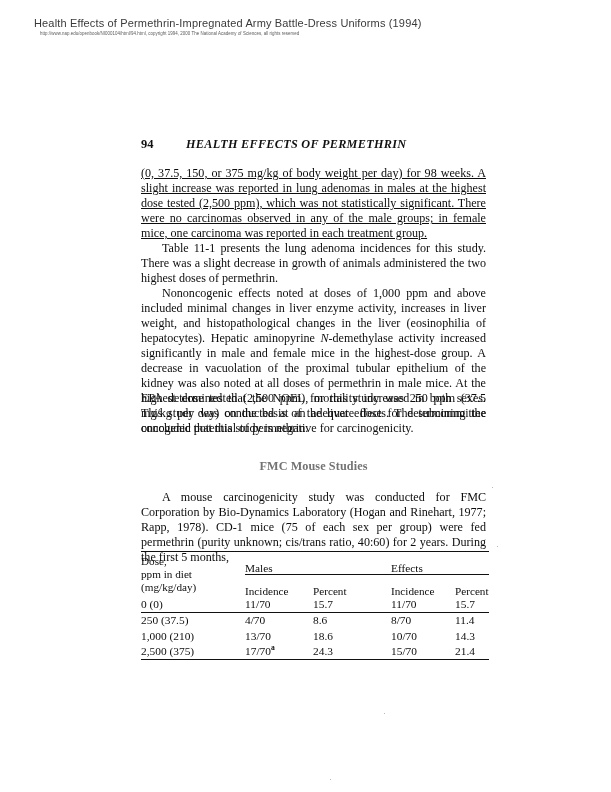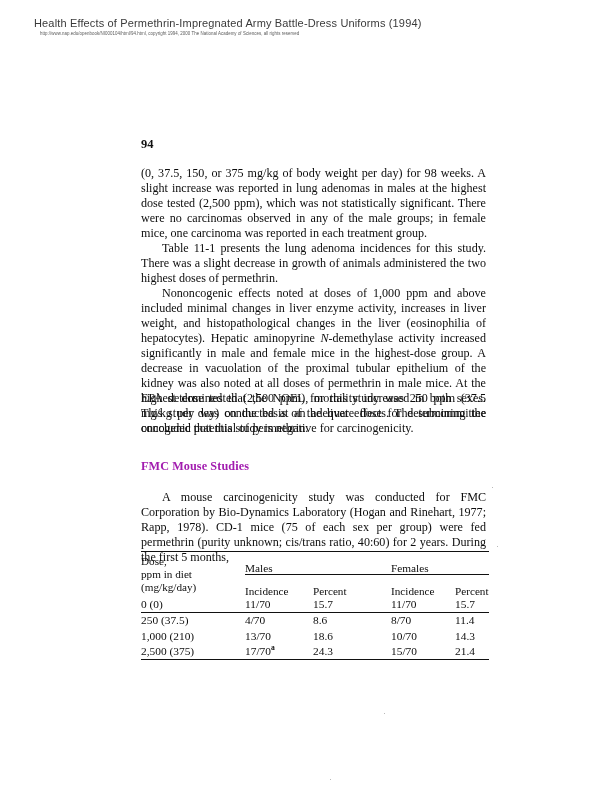--- a/index.html
+++ b/index.html
@@ -82,30 +82,31 @@
     margin: 0;
     font-size: 12.1px;
     line-height: 15.05px;
     text-align: justify;
     text-justify: inter-word;
     color: #0d0d0d;
     hyphens: manual;
   }
   p.indent { text-indent: 21px; }
 
-  .para-1 { top: 166px; }
+  .para-1 { top: 166px; text-decoration: underline; }
   .para-2 { top: 241px; }
   .para-3 { top: 286px; }
   .para-4 { top: 391px; }
 
   .section-head {
     top: 459px;
+    text-align: center;
     font-size: 12.2px;
     font-weight: bold;
-    color: #a21caf;
+    color: #737373;
     letter-spacing: 0.1px;
   }
   .para-5 { top: 490px; }
 
   i.sc { font-style: italic; }
 
   
   .table-wrap {
     top: 551px;
     width: 348px;
@@ -196,20 +197,21 @@
 
 <div class="scan-header">
   <div class="scan-title">Health Effects of Permethrin-Impregnated Army Battle-Dress Uniforms  (1994)</div>
   <div class="scan-url">http://www.nap.edu/openbook/NI000104/html/94.html, copyright 1994, 2000 The National Academy of Sciences, all rights reserved</div>
 </div>
 
 <div class="page">
 
   <div class="col folio-line">
     <span class="folio-num">94</span>
+    <span class="running-head">HEALTH EFFECTS OF PERMETHRIN</span>
   </div>
 
   <p class="col body para-1">(0, 37.5, 150, or 375 mg/kg of body weight per day) for 98 weeks.  A slight increase was reported in lung adenomas in males at the highest dose tested (2,500 ppm), which was not statistically significant.  There were no carcinomas observed in any of the male groups; in female mice, one carcinoma was reported in each treatment group.</p>
 
   <p class="col body indent para-2">Table 11-1 presents the lung adenoma incidences for this study.  There was a slight decrease in growth of animals administered the two highest doses of permethrin.</p>
 
   <p class="col body indent para-3"><span>Nononcogenic effects noted at doses of 1,000 ppm and above included minimal changes in liver enzyme activity, increases in liver weight, and histopathological changes in the liver (eosinophilia of hepatocytes).  Hepatic aminopyrine </span><i class="sc">N</i><span>-demethylase activity increased significantly in male and female mice in the highest-dose group.  A decrease in vacuolation of the proximal tubular epithelium of the kidney was also noted at all doses of permethrin in male mice.  At the highest dose tested (2,500 ppm), mortality increased in both sexes.  This study was conducted at an adequate dose for determining the oncogenic potential of permethrin.</span></p>
 
   <p class="col body para-4">EPA determined that the NOEL for this study was 250 ppm (37.5 mg/kg per day) on the basis of the liver effects.  The subcommittee concluded that this study is negative for carcinogenicity.</p>
 
@@ -231,21 +233,21 @@
       <tbody>
           <tr>
         <td class="rule-top grp-label" rowspan="2">
           <div class="dose-stack">
             <div>Dose,</div>
             <div>ppm in diet</div>
             <div>(mg/kg/day)</div>
           </div>
         </td>
         <td class="rule-top rule-mid grp-label" colspan="2">Males</td>
-        <td class="rule-top rule-mid grp-label" colspan="2">Females</td>
+        <td class="rule-top rule-mid grp-label" colspan="2">Effects</td>
       </tr>
 
       <tr>
         <td class="sub-head">Incidence</td>
         <td class="sub-head">Percent</td>
         <td class="sub-head">Incidence</td>
         <td class="sub-head">Percent</td>
       </tr>
 
       <tr class="datarow">

